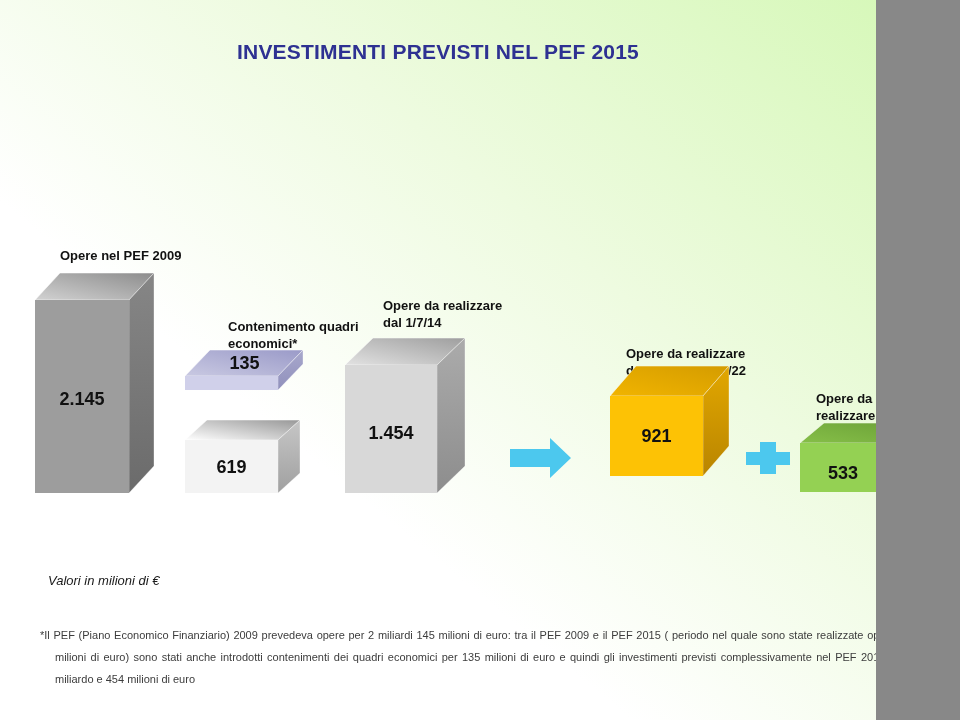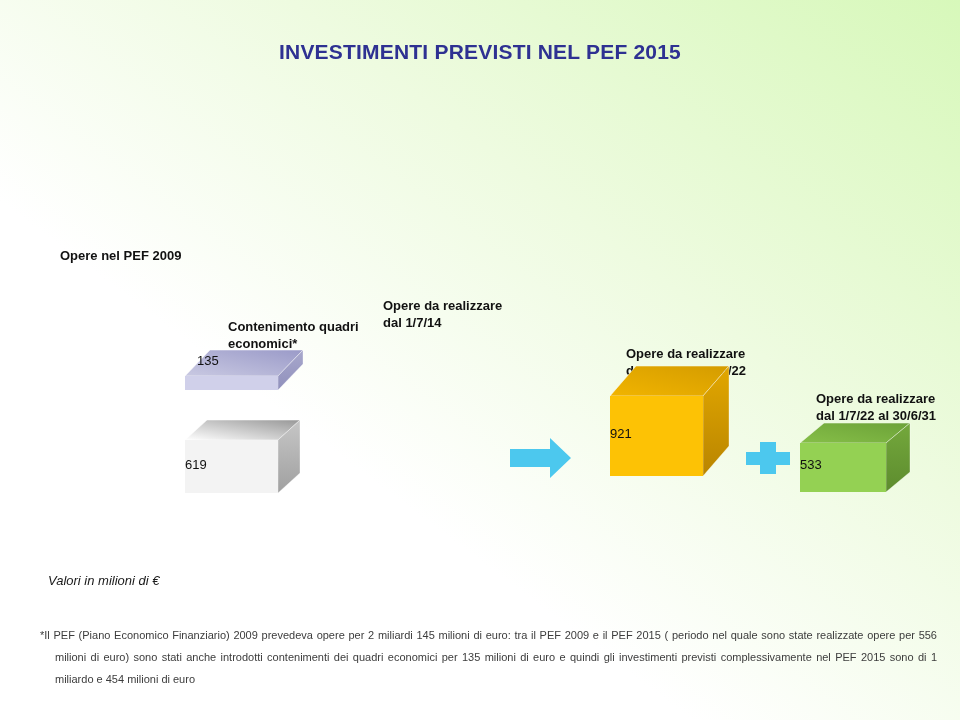--- a/index.html
+++ b/index.html
@@ -1,54 +1,72 @@
 <!DOCTYPE html>
 <html><head>
 <meta charset="utf-8">
 <style>
   html,body{margin:0;padding:0;}
   body{font-family:"Liberation Sans", sans-serif; background:#888;}
   .slide{
-    position:relative; width:960px; height:720px; overflow:hidden;
+    position:relative; width:876px; height:720px; overflow:hidden;
     background:linear-gradient(to top right, #ffffff 36%, #eefbe0 65%, #d7f8ba 100%);
   }
   .title{
     position:absolute; left:0; top:40px; width:100%;
     text-align:center; font-size:21px; font-weight:bold; color:#2E3192;
     letter-spacing:0.2px; margin:0;
   }
   .lbl{
     position:absolute; font-size:13px; font-weight:bold; color:#111;
     line-height:17px; white-space:pre-line;margin-left:8px;
   }
   .box{position:absolute;}
   .box svg{display:block;}
   .val{
-    position:absolute; font-size:13px; font-weight:normal; color:#111;
-    text-align:left;
+    position:absolute; font-size:18px; font-weight:bold; color:#111;
+    text-align:center;
   }
   .connector{position:absolute;}
   .unit-note{
     position:absolute; left:48px; top:573px; font-size:13px; font-style:italic;
     color:#1a1a1a; margin:0;
   }
   .footnote{
     position:absolute; left:40px; top:624px; width:882px;
     font-size:11px; line-height:22px; color:#3c3c3c;
     text-align:justify; padding-left:15px; text-indent:-15px; margin:0;
   }
 </style>
 </head>
 <body>
 
 <div class="slide">
 
   <h1 class="title">INVESTIMENTI PREVISTI NEL PEF 2015</h1>
 
   <div class="lbl" style="left:52px; top:247px;">Opere nel PEF 2009</div>
+  <div class="box" style="left:35px; top:273px;">
+    <svg width="120" height="221" viewBox="0 0 120 221">
+      <defs>
+        <linearGradient id="g1t" x1="0" y1="1" x2="1" y2="0">
+          <stop offset="0" stop-color="#d2d2d2"></stop>
+            <stop offset="1" stop-color="#8c8c8c"></stop>
+        </linearGradient>
+        <linearGradient id="g1s" x1="0" y1="0" x2="0" y2="1">
+          <stop offset="0" stop-color="#868686"></stop>
+            <stop offset="1" stop-color="#6b6b6b"></stop>
+        </linearGradient>
+      </defs>
+      <polygon points="0,27 25,0 119,0 94,27" fill="url(#g1t)" stroke="#ffffff" stroke-opacity="0.5"></polygon>
+      <polygon points="94,27 119,0 119,193 94,220" fill="url(#g1s)" stroke="#ffffff" stroke-opacity="0.35"></polygon>
+      <polygon points="0,27 94,27 94,220 0,220" fill="#9d9d9d"></polygon>
+    </svg>
+    <span class="val" style="left:0; top:116px; width:94px;">2.145</span>
+  </div>
 
   <div class="lbl" style="left:220px; top:318px;">Contenimento quadri
 economici*</div>
   <div class="box" style="left:185px; top:350px;">
     <svg width="119" height="41" viewBox="0 0 119 41">
       <defs>
         <linearGradient id="g2t" x1="0" y1="1" x2="1" y2="0">
           <stop offset="0" stop-color="#c9c9e2"></stop>
             <stop offset="1" stop-color="#9a9ac8"></stop>
         </linearGradient>
@@ -78,20 +96,38 @@
       </defs>
       <polygon points="0,20 22,0 115,0 93,20" fill="url(#g3t)" stroke="#ffffff" stroke-opacity="0.5"></polygon>
       <polygon points="93,20 115,0 115,53 93,73" fill="url(#g3s)" stroke="#ffffff" stroke-opacity="0.35"></polygon>
       <polygon points="0,20 93,20 93,73 0,73" fill="#f3f3f3"></polygon>
     </svg>
     <span class="val" style="left:0; top:37px; width:93px;">619</span>
   </div>
 
   <div class="lbl" style="left:375px; top:297px;">Opere da realizzare
 dal 1/7/14</div>
+  <div class="box" style="left:345px; top:338px;">
+    <svg width="121" height="156" viewBox="0 0 121 156">
+      <defs>
+        <linearGradient id="g4t" x1="0" y1="1" x2="1" y2="0">
+          <stop offset="0" stop-color="#e2e2e2"></stop>
+            <stop offset="1" stop-color="#9e9e9e"></stop>
+        </linearGradient>
+        <linearGradient id="g4s" x1="0" y1="0" x2="0" y2="1">
+          <stop offset="0" stop-color="#ababab"></stop>
+            <stop offset="1" stop-color="#8d8d8d"></stop>
+        </linearGradient>
+      </defs>
+      <polygon points="0,27 28,0 120,0 92,27" fill="url(#g4t)" stroke="#ffffff" stroke-opacity="0.5"></polygon>
+      <polygon points="92,27 120,0 120,128 92,155" fill="url(#g4s)" stroke="#ffffff" stroke-opacity="0.35"></polygon>
+      <polygon points="0,27 92,27 92,155 0,155" fill="#d8d8d8"></polygon>
+    </svg>
+    <span class="val" style="left:0; top:85px; width:92px;">1.454</span>
+  </div>
 
   <div class="connector" style="left:510px; top:438px;">
     <svg width="61" height="40" viewBox="0 0 61 40">
       <polygon points="0,11 40,11 40,0 61,20 40,40 40,29 0,29" fill="#4cc8ee"></polygon>
     </svg>
   </div>
 
   <div class="lbl" style="left:618px; top:345px;">Opere da realizzare
 dal 1/7/14 al 30/6/22</div>
   <div class="box" style="left:610px; top:366px;">
@@ -131,19 +167,19 @@
         </linearGradient>
         <linearGradient id="g6s" x1="0" y1="0" x2="0" y2="1">
           <stop offset="0" stop-color="#74a83c"></stop>
             <stop offset="1" stop-color="#5d8c2e"></stop>
         </linearGradient>
       </defs>
       <polygon points="0,20 24,0 110,0 86,20" fill="url(#g6t)" stroke="#ffffff" stroke-opacity="0.5"></polygon>
       <polygon points="86,20 110,0 110,49 86,69" fill="url(#g6s)" stroke="#ffffff" stroke-opacity="0.35"></polygon>
       <polygon points="0,20 86,20 86,69 0,69" fill="#94d153"></polygon>
     </svg>
-    <span class="val" style="left:0; top:34px; width:86px;">533</span>
+    <span class="val" style="left:0; top:40px; width:86px;">533</span>
   </div>
 
   <p class="unit-note">Valori in milioni di €</p>
   <p class="footnote">*Il PEF (Piano Economico Finanziario) 2009 prevedeva opere per 2 miliardi 145 milioni di euro: tra il PEF 2009 e il PEF 2015 ( periodo nel quale sono state realizzate opere per 556 milioni di euro) sono stati anche introdotti contenimenti dei quadri economici per 135 milioni di euro e quindi gli investimenti previsti complessivamente nel PEF 2015 sono di 1 miliardo e 454 milioni di euro</p>
 
 </div>
 
 </body></html>

